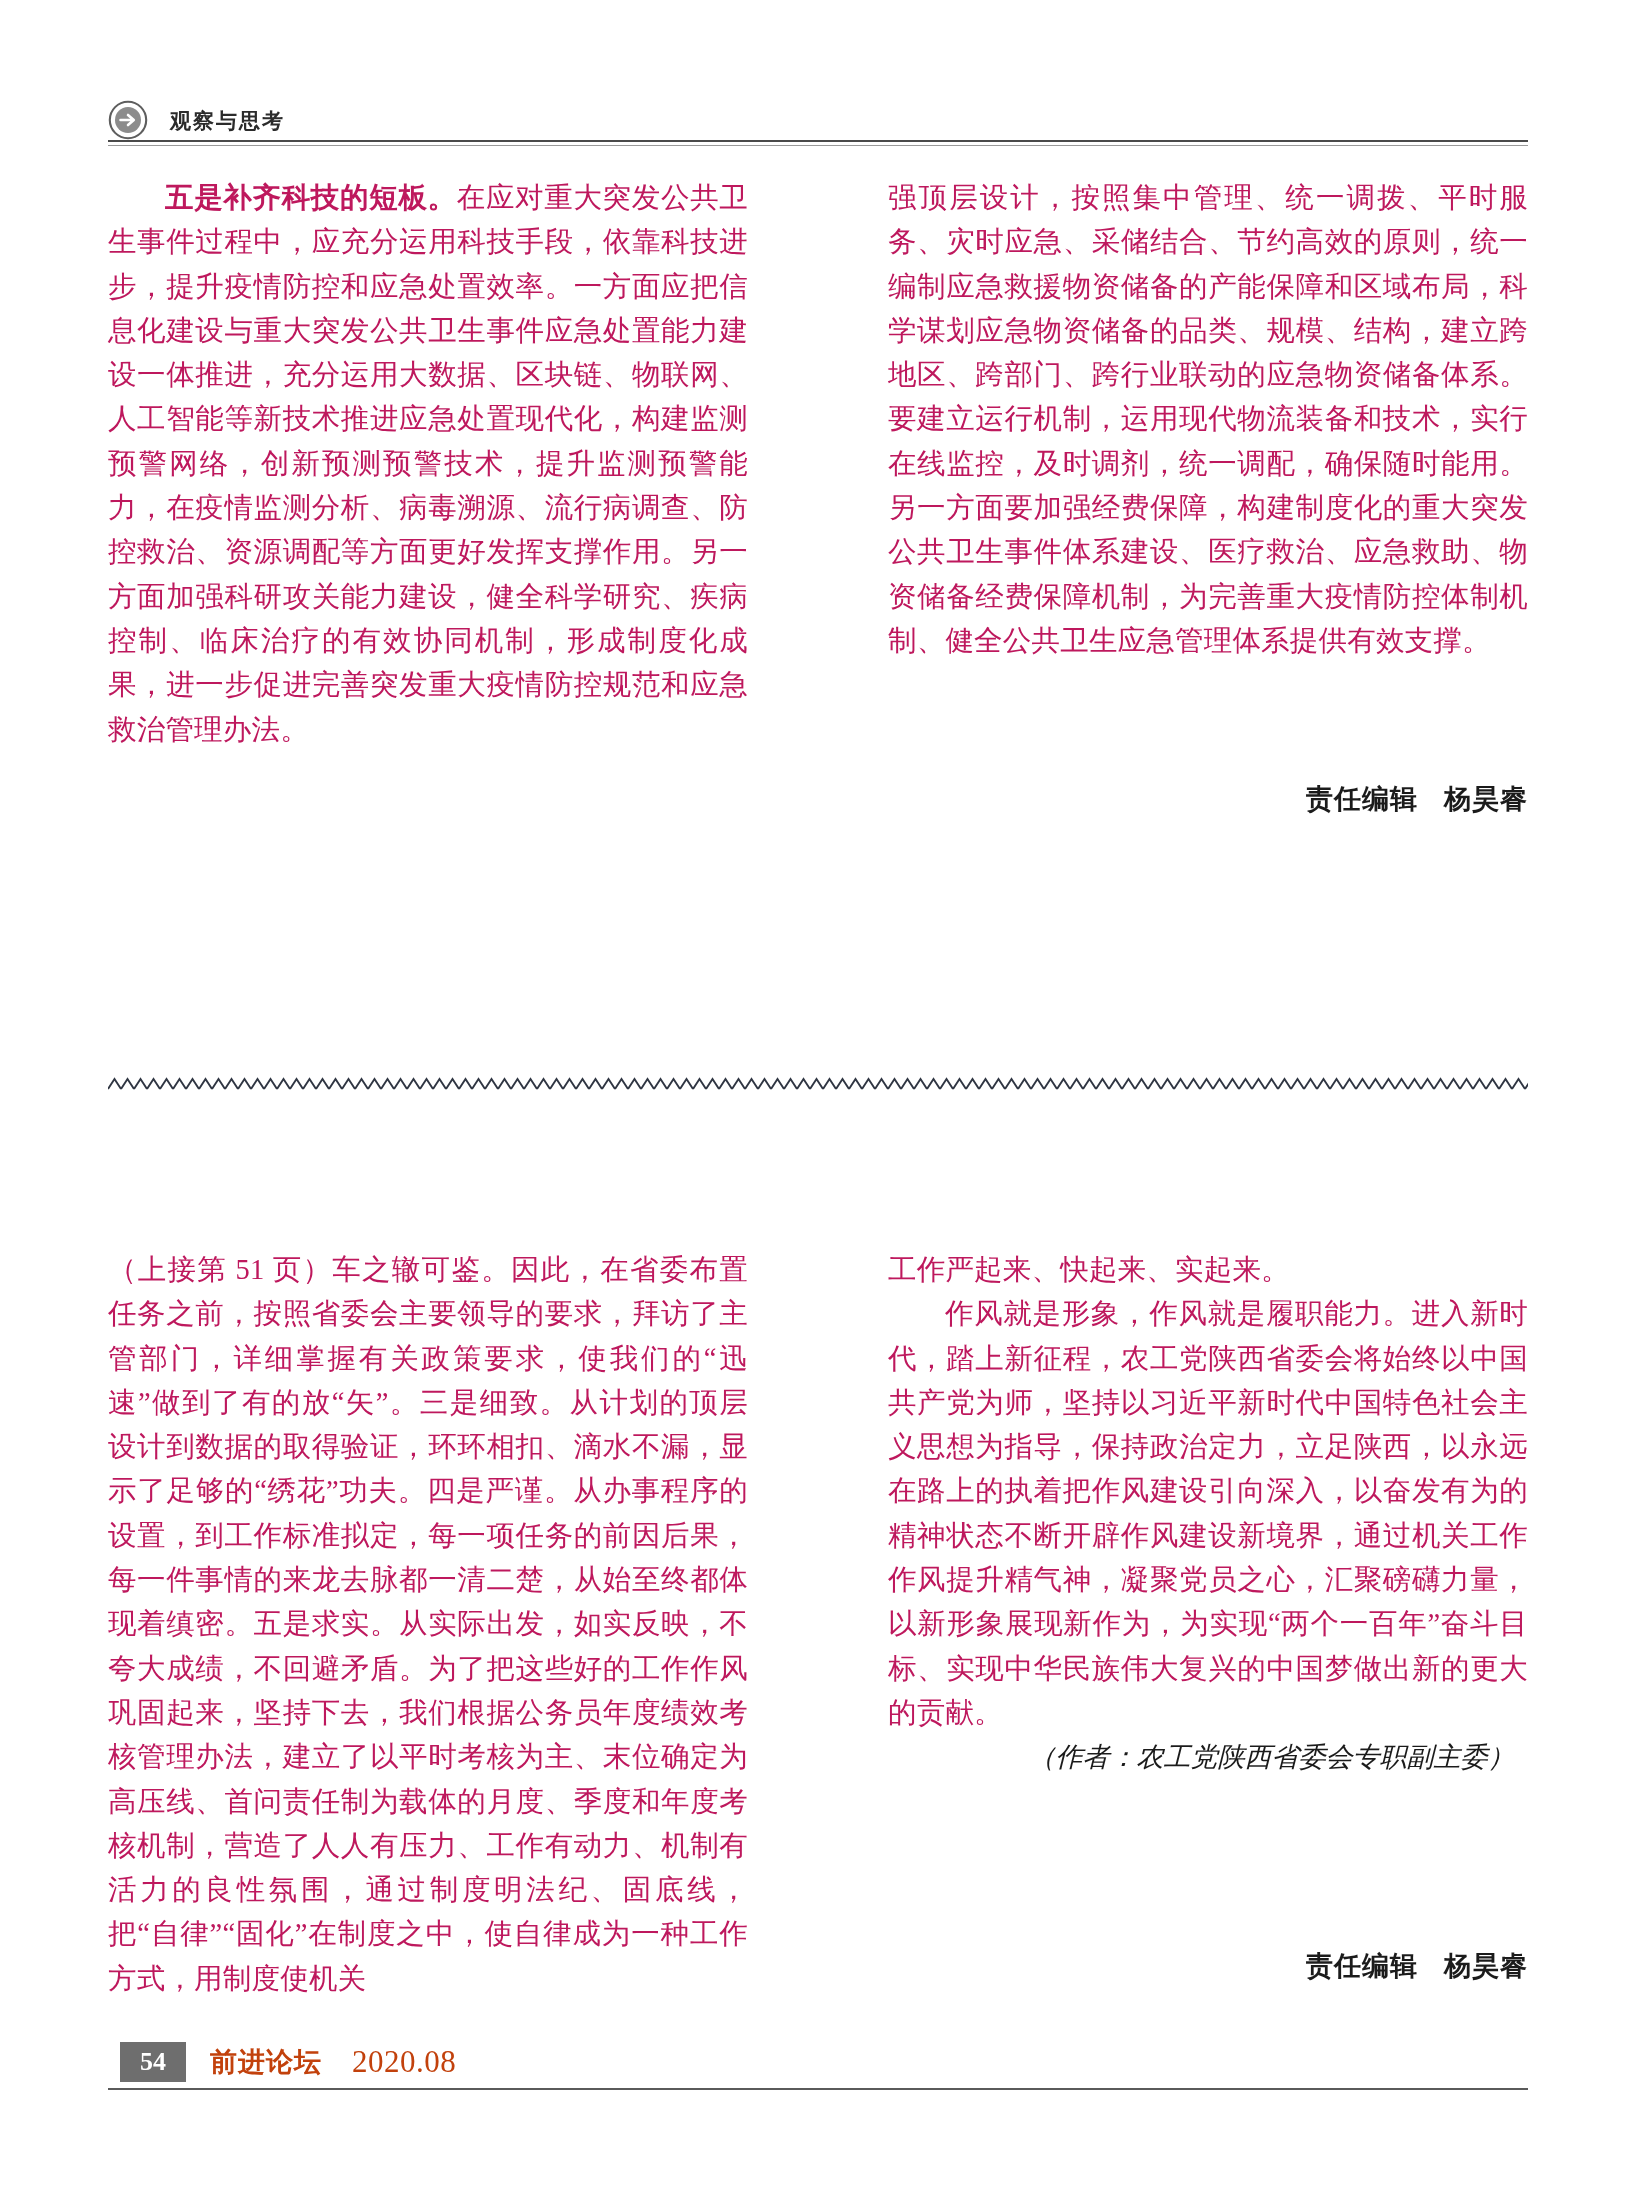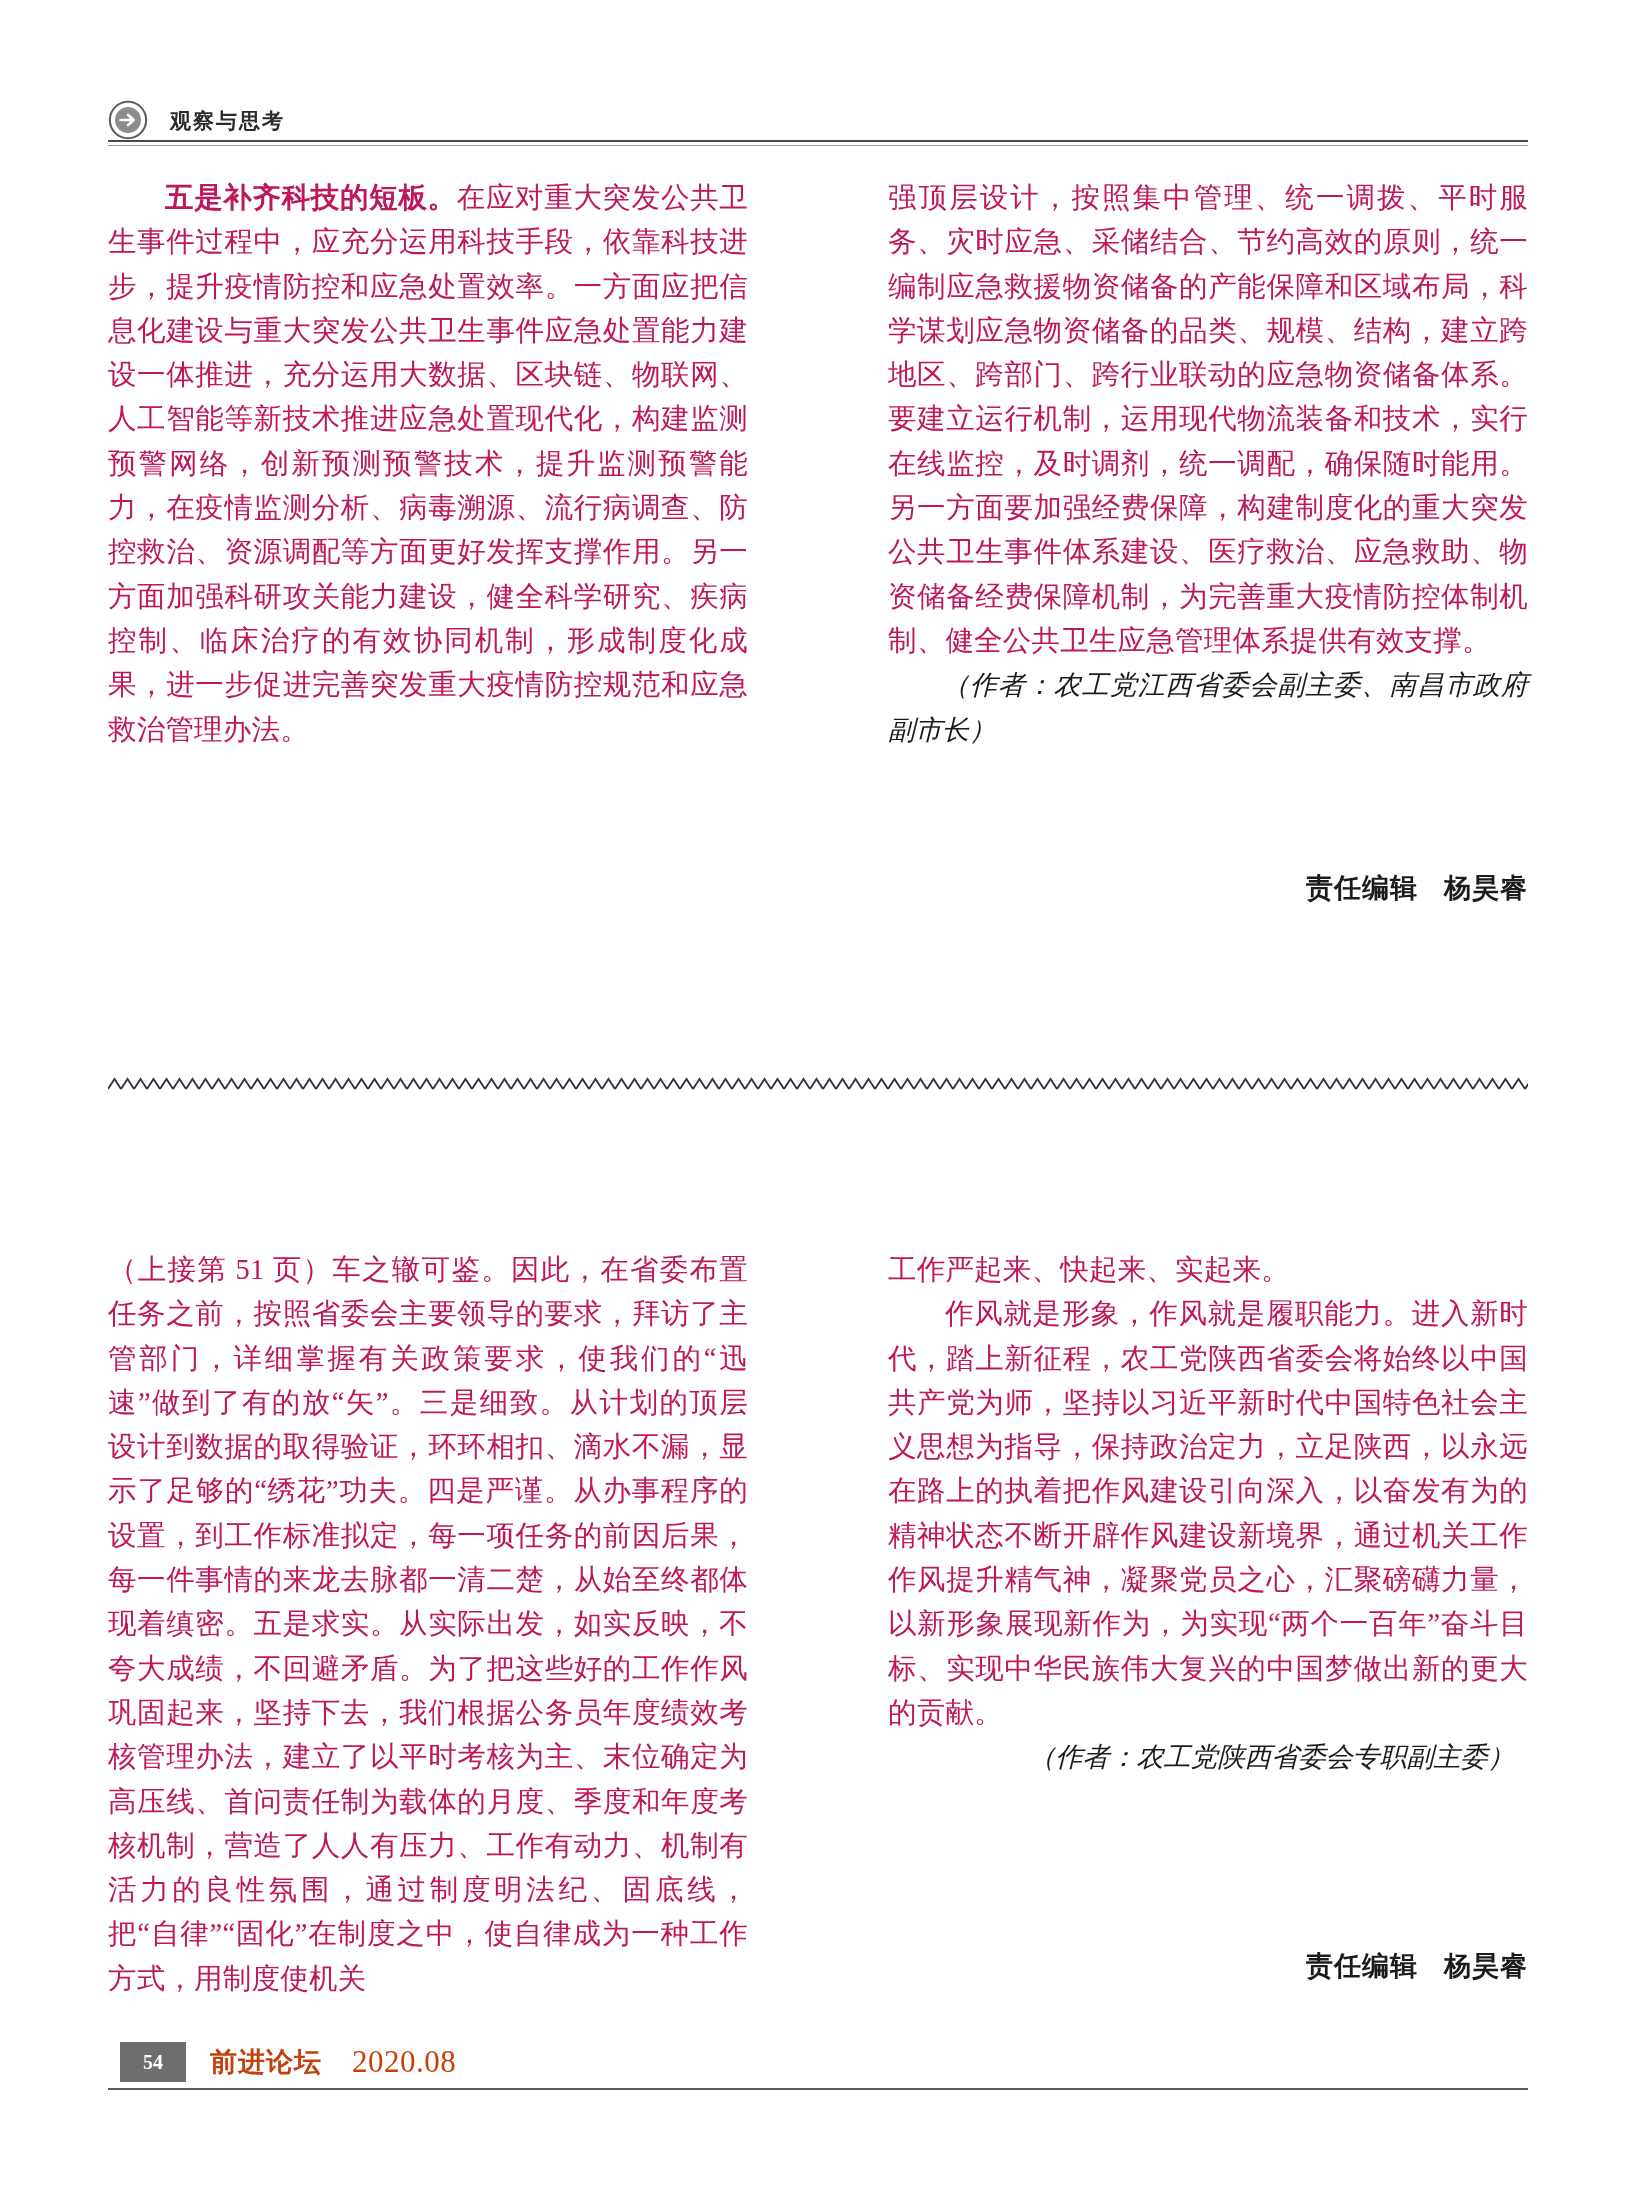--- a/index.html
+++ b/index.html
@@ -148,21 +148,21 @@
   .folio-box {
     position: absolute;
     left: 12px;
     top: 6px;
     width: 66px;
     height: 40px;
     background: #6e6e6e;
     color: #ffffff;
     font-family: "Liberation Serif", "DejaVu Serif", serif;
     font-weight: 700;
-    font-size: 20px;
+    font-size: 26px;
     display: flex;
     align-items: center;
     justify-content: center;
   }
   .footer-mag {
     position: absolute;
     left: 102px;
     top: 6px;
     height: 40px;
     display: flex;
@@ -208,21 +208,20 @@
         </p>
       </div>
     </div>
 
     <div class="col">
       <div class="bodytext">
         <p class="noindent">
           <span>强顶层设计，按照集中管理、统一调拨、平时服务、灾时应急、采储结合、节约高效的原则，统一编制应急救援物资储备的产能保障和区域布局，科学谋划应急物资储备的品类、规模、结构，建立跨地区、跨部门、跨行业联动的应急物资储备体系。要建立运行机制，运用现代物流装备和技术，实行在线监控，及时调剂，统一调配，确保随时能用。另一方面要加强经费保障，构建制度化的重大突发公共卫生事件体系建设、医疗救治、应急救助、物资储备经费保障机制，为完善重大疫情防控体制机制、健全公共卫生应急管理体系提供有效支撑。</span>
         </p>
       </div>
-      <p class="credit">（作者：农工党江西省委会副主委、南昌市政府副市长）</p>
       <div class="editor-line" style="margin-top:118px;">
         <span>责任编辑</span><span class="gap"></span><span>杨昊睿</span>
       </div>
     </div>
 
   </div>
 
   <div class="zigzag">
     <svg width="1420" height="16" viewBox="0 0 1420 16" preserveAspectRatio="none">
       <defs>

